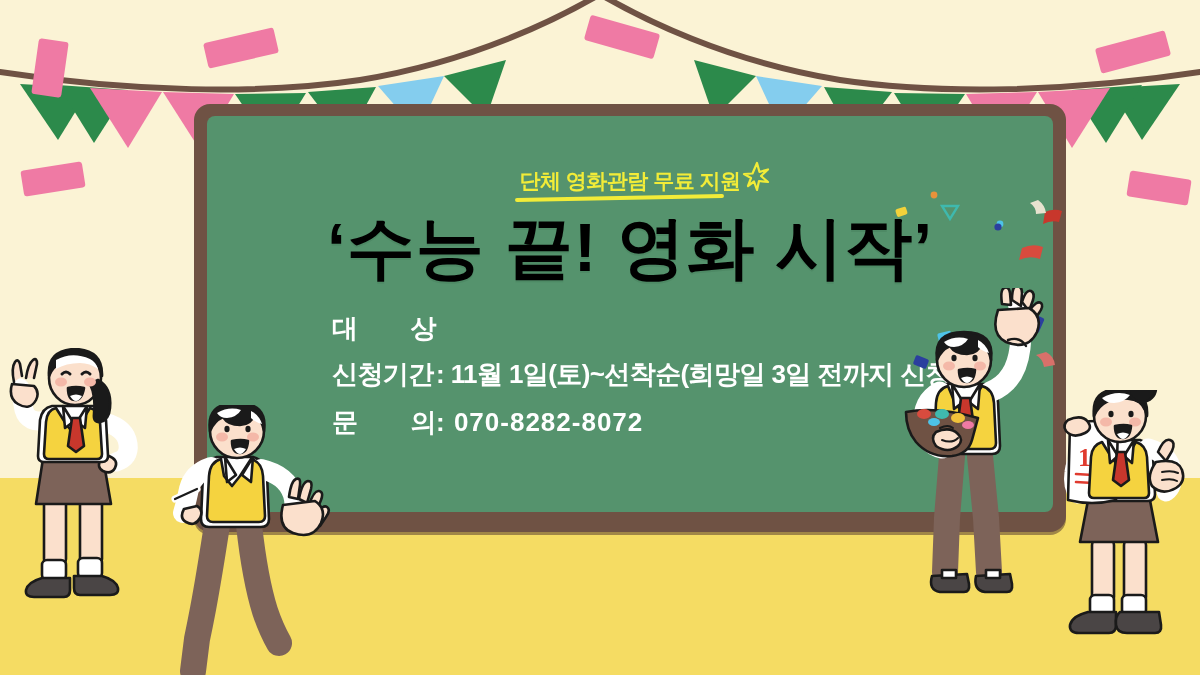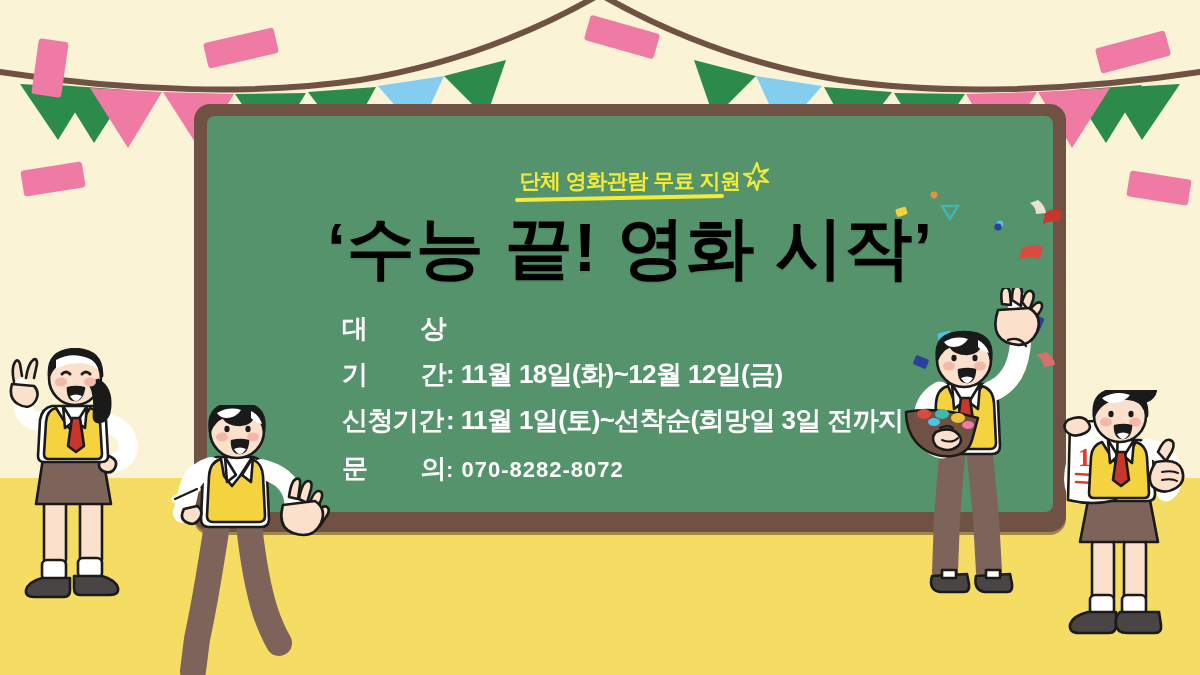--- a/index.html
+++ b/index.html
@@ -100,21 +100,21 @@
     font-weight: bold;
     color: #000000;
     letter-spacing: 1px;
     line-height: 1.05;
     white-space: nowrap;
     text-shadow: 0 2px 0 rgba(60,110,80,0.25);
   }
 
   .info-block {
     position: absolute;
-    left: 135px;
+    left: 125px;
     top: 199px;
     width: 700px;
   }
   .info-line {
     display: flex;
     align-items: baseline;
     color: #ffffff;
     font-size: 26px;
     font-weight: 600;
     letter-spacing: -0.6px;
@@ -129,21 +129,21 @@
     text-align: justify;
     text-align-last: justify;
   }
   .info-label.wide {
     letter-spacing: -0.6px;
     text-align-last: left;
     font-family: Liberation Mono, monospace;
   }
   .info-value { display: inline-block; }
   .phone {
-    font-size: 22px;
+    font-size: 26px;
     letter-spacing: 1px;
   }
 
   
   .person { position: absolute; }
   .confetti-layer { position: absolute; left: 0; top: 0; width: 1200px; height: 675px; pointer-events: none; }
 </style>
 </head>
 <body>
 
@@ -202,24 +202,20 @@
         </span>
       </div>
 
       <div class="title-wrap">
         <span class="title">‘수능 끝! 영화 시작’</span>
       </div>
 
       <div class="info-block">
         <div class="info-line">
           <span class="info-label">대 상</span>
-        </div>
-        <div class="info-line">
-          <span class="info-label">기 간</span>
-          <span class="info-value">: 11월 18일(화)~12월 12일(금)</span>
         </div>
         <div class="info-line">
           <span class="info-label wide">신청기간</span>
           <span class="info-value">: 11월 1일(토)~선착순(희망일 3일 전까지 신청)</span>
         </div>
         <div class="info-line">
           <span class="info-label">문 의</span>
           <span class="info-value phone">: 070-8282-8072</span>
         </div>
       </div>

